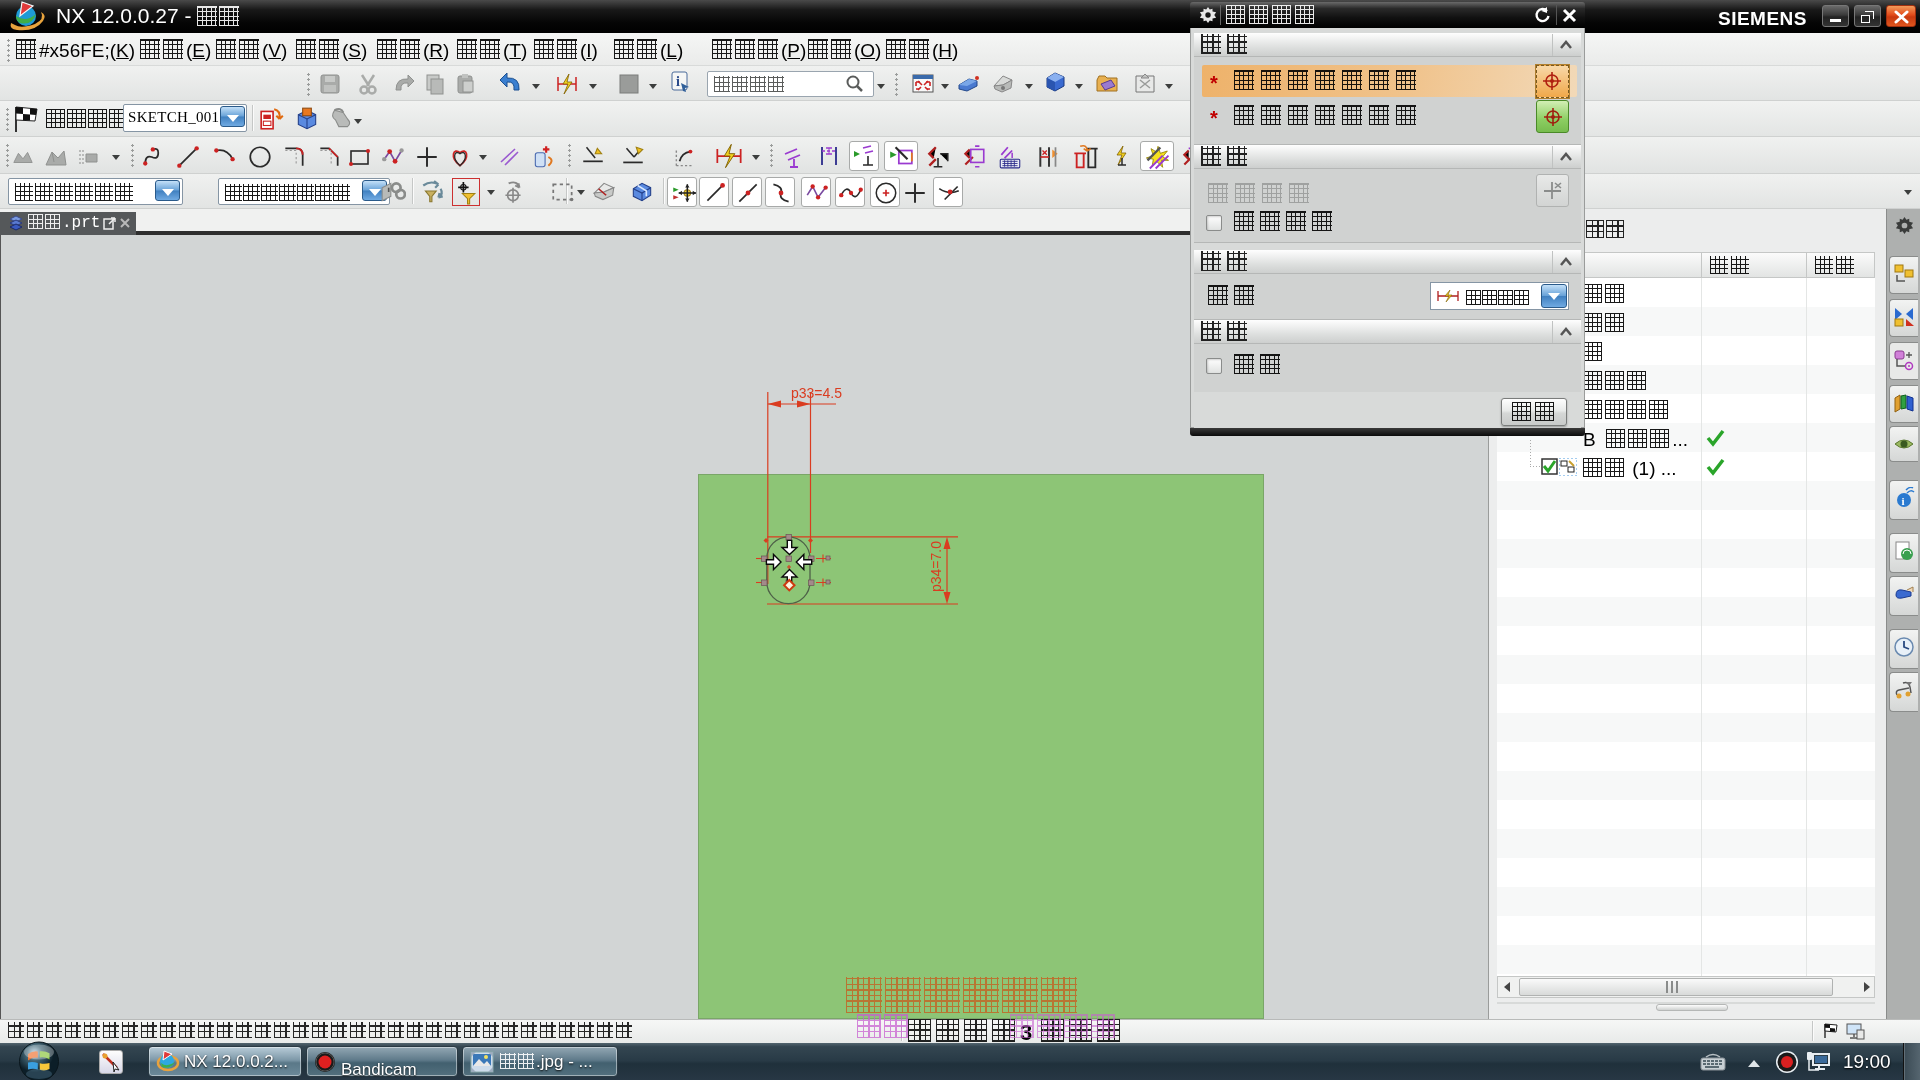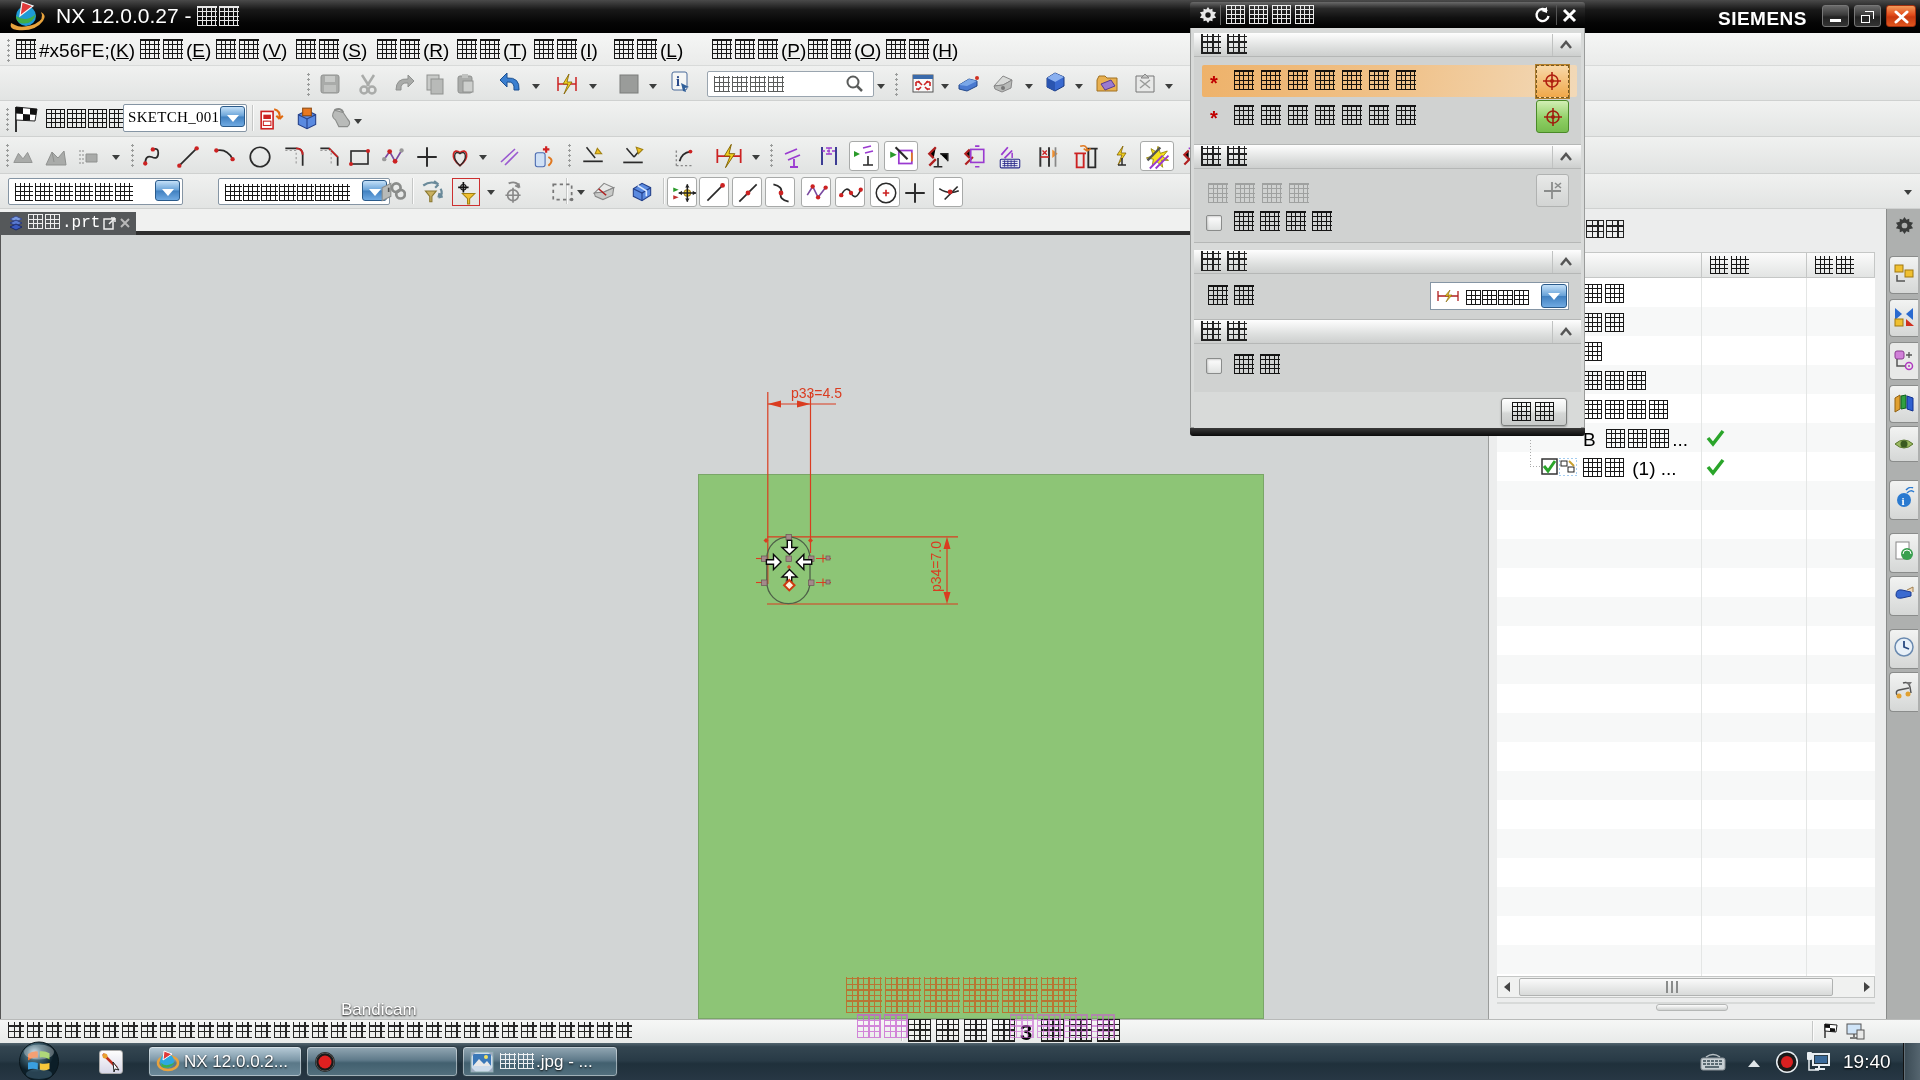--- a/index.html
+++ b/index.html
@@ -680,21 +680,21 @@
     <path d="M5,13 Q11,18 19,12 Q14,20 6,17 Z" fill="#3fae49"></path>
     <path d="M8,1 L16,4 L7,10 Z" fill="#e03a3a" stroke="#fff"></path>
   </svg>
 <span class="ab" style="left:184px;top:1052px;color:#fff;font-size:17px;text-shadow:0 1px 2px #000;z-index:3">NX 12.0.0.2...</span>
 <div class="ab" style="left:306px;top:1046px;width:152px;height:31px;background:linear-gradient(#93a8b4,#5f7a8a 45%,#42606f 55%,#53707e);border:1px solid #2a3a44;border-radius:4px;box-shadow:inset 0 0 0 1px rgba(255,255,255,.45)"></div>
 <svg class="ab" style="left:314px;top:1051px;z-index:3" width="22" height="22">
     <circle cx="11" cy="11" r="10" fill="#1a1a1a"></circle>
     <circle cx="11" cy="11" r="6.5" fill="#e02020"></circle>
     <circle cx="11" cy="11" r="9" fill="none" stroke="#555"></circle>
   </svg>
-<span class="ab" style="left:341px;top:1000px;color:#fff;font-size:17px;text-shadow:0 1px 2px #000;z-index:3">Bandicam</span>
+<span class="ab" style="left:341px;top:1060px;color:#fff;font-size:17px;text-shadow:0 1px 2px #000;z-index:3">Bandicam</span>
 <div class="ab" style="left:462px;top:1046px;width:156px;height:31px;background:linear-gradient(#93a8b4,#5f7a8a 45%,#42606f 55%,#53707e);border:1px solid #2a3a44;border-radius:4px;box-shadow:inset 0 0 0 1px rgba(255,255,255,.45)"></div>
 <svg class="ab" style="left:470px;top:1051px;z-index:3" width="24" height="22">
     <rect x="1" y="1" width="22" height="20" fill="#cddcEB" stroke="#8aa"></rect>
     <rect x="3" y="3" width="18" height="12" fill="#3a78b8"></rect>
     <path d="M3,15 L9,8 L14,13 L17,10 L21,15 Z" fill="#e8e8e8"></path>
     <circle cx="16" cy="6" r="2" fill="#f0e060"></circle>
     <path d="M1,1 L6,1 L1,6 Z M23,1 L18,1 L23,6 Z M1,21 L6,21 L1,16 Z M23,21 L18,21 L23,16 Z" fill="#9ab" opacity="0.9"></path>
   </svg>
 <span class="ab" style="left:500px;top:1052px;color:#fff;font-size:17px;text-shadow:0 1px 2px #000;z-index:3"><i class="c" style="width:16px;height:16px;color:#fff;margin-right:2px;vertical-align:-2px"></i><i class="c" style="width:16px;height:16px;color:#fff;margin-right:2px;vertical-align:-2px"></i>.jpg - ...</span>
 <svg class="ab" style="left:1700px;top:1053px;z-index:3" width="26" height="18">
@@ -720,21 +720,21 @@
     <circle cx="12" cy="12" r="9.5" fill="#1a1a1a"></circle>
     <circle cx="12" cy="12" r="6" fill="#d82020"></circle>
   </svg>
 <svg class="ab" style="left:1805px;top:1050px;z-index:3" width="26" height="24">
     <rect x="8" y="4" width="16" height="11" fill="none" stroke="#e8eef2" stroke-width="2"></rect>
     <rect x="10" y="6" width="12" height="7" fill="#3a6a9a"></rect>
     <path d="M14,15 L14,19 M10,19 L20,19" stroke="#e8eef2" stroke-width="2"></path>
     <rect x="2" y="2" width="5" height="8" rx="1" fill="#e8eef2"></rect>
     <path d="M4,10 L4,20 L14,20" stroke="#e8eef2" stroke-width="1.5" fill="none"></path>
   </svg>
-<span class="ab" style="left:1843px;top:1051px;color:#fff;font-size:19px;z-index:3;text-shadow:0 1px 2px #000">19:40</span>
+<span class="ab" style="left:1843px;top:1051px;color:#fff;font-size:19px;z-index:3;text-shadow:0 1px 2px #000">19:00</span>
 <div class="ab" style="left:1903px;top:1043px;width:17px;height:37px;background:linear-gradient(90deg,#3a4a54,#55656f);border-left:1px solid #111;box-shadow:inset 1px 0 0 rgba(255,255,255,.2)"></div>
 <div class="ab" style="left:1190px;top:2px;width:395px;height:436px;z-index:10">
 <div class="ab" style="left:0;top:0;width:395px;height:26px;background:linear-gradient(#6a6a6a,#2a2a2a 25%,#111 60%,#000);border-radius:3px 3px 0 0"></div>
 <svg class="ab" style="left:9px;top:4px;z-index:11" width="18" height="18" viewBox="0 0 20 20">
       <path d="M10,1 L12,4 L15,3 L15,6 L19,7 L17,10 L19,13 L15,14 L15,17 L12,16 L10,19 L8,16 L5,17 L5,14 L1,13 L3,10 L1,7 L5,6 L5,3 L8,4 Z M10,7 A3,3 0 1,0 10,13 A3,3 0 1,0 10,7" fill="#e8e8e8" fill-rule="evenodd"></path>
     </svg>
 <div class="ab" style="left:30px;top:3px;width:1px;height:20px;background:#666"></div>
 <span class="ab" style="left:36px;top:3px;z-index:11"><i class="c" style="width:19px;height:19px;color:#fff;margin-right:4px;vertical-align:-2px"></i><i class="c" style="width:19px;height:19px;color:#fff;margin-right:4px;vertical-align:-2px"></i><i class="c" style="width:19px;height:19px;color:#fff;margin-right:4px;vertical-align:-2px"></i><i class="c" style="width:19px;height:19px;color:#fff;margin-right:4px;vertical-align:-2px"></i></span>
 <svg class="ab" style="left:344px;top:5px;z-index:11" width="17" height="17" viewBox="0 0 17 17">
       <path d="M13,4 A6,6 0 1,0 14.5,9" fill="none" stroke="#fff" stroke-width="2.4"></path>

